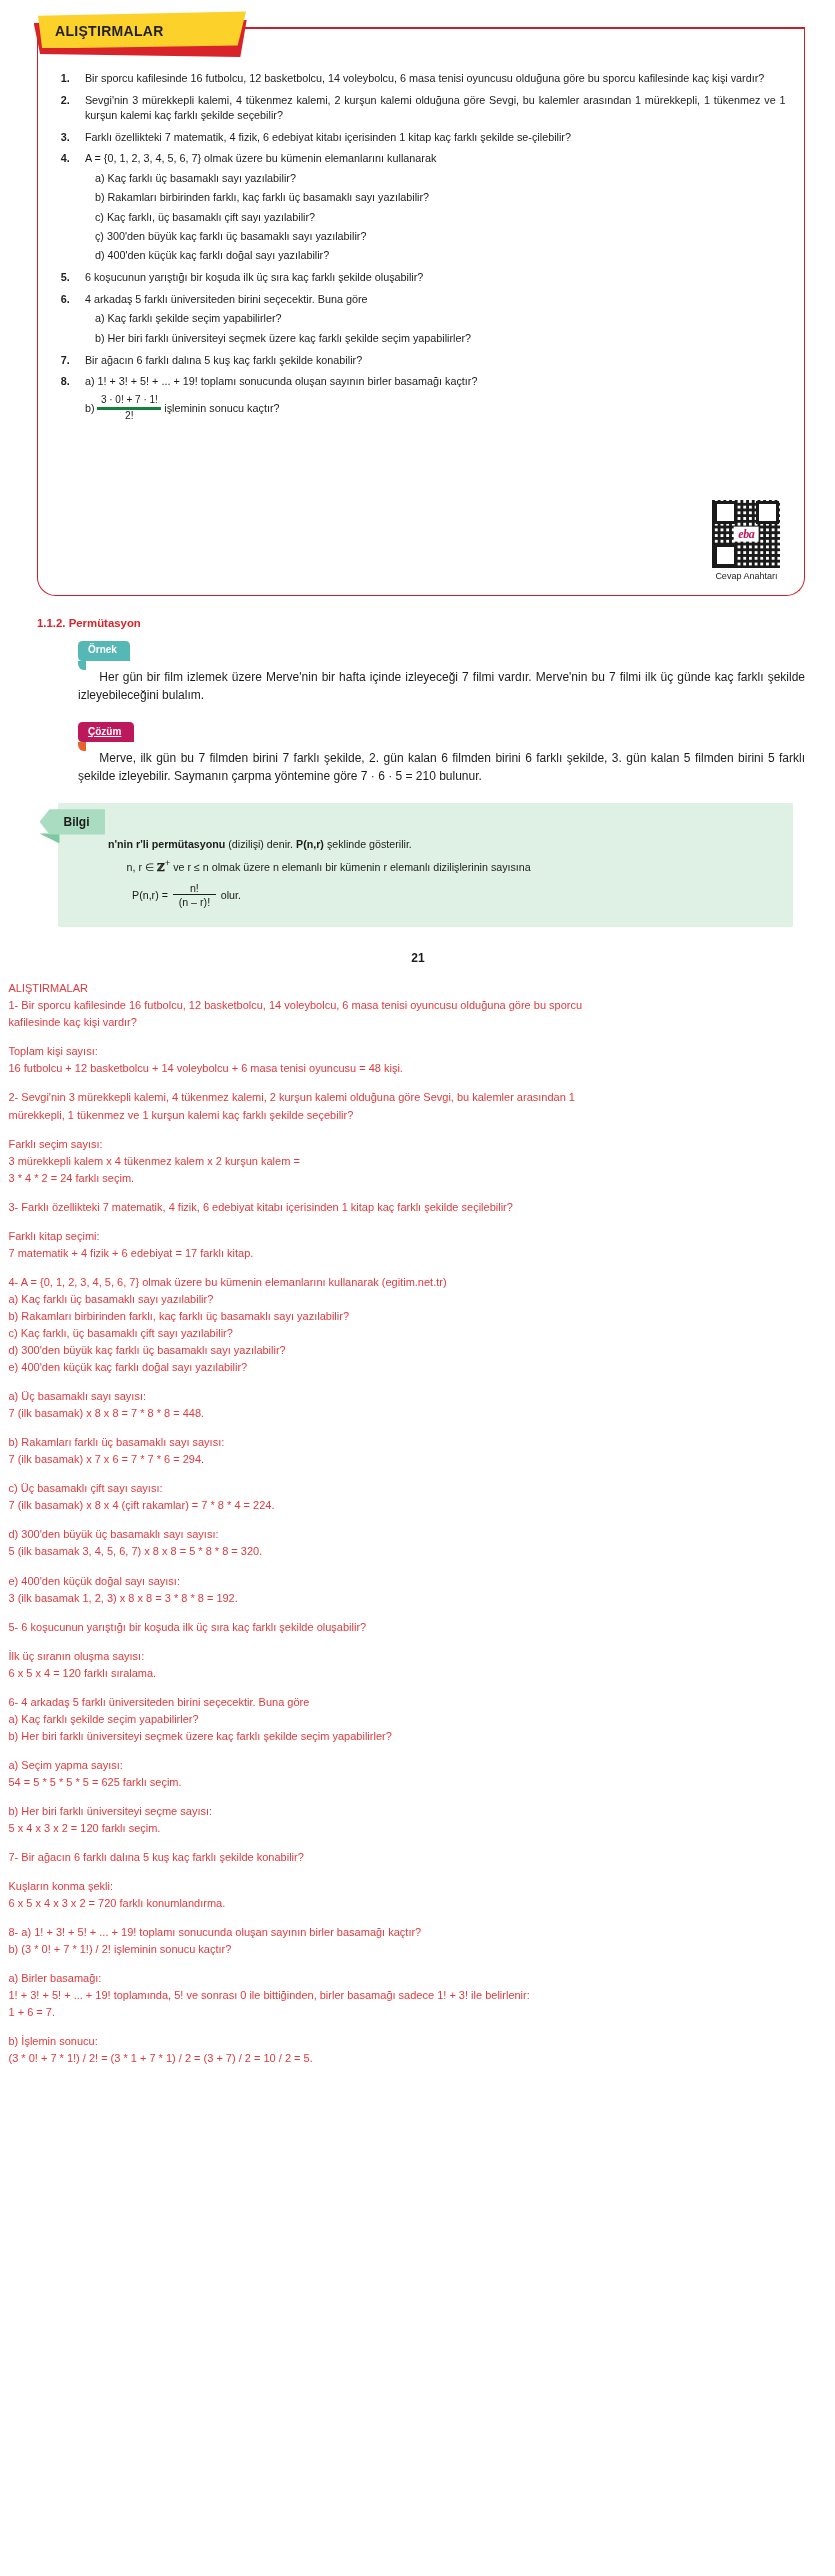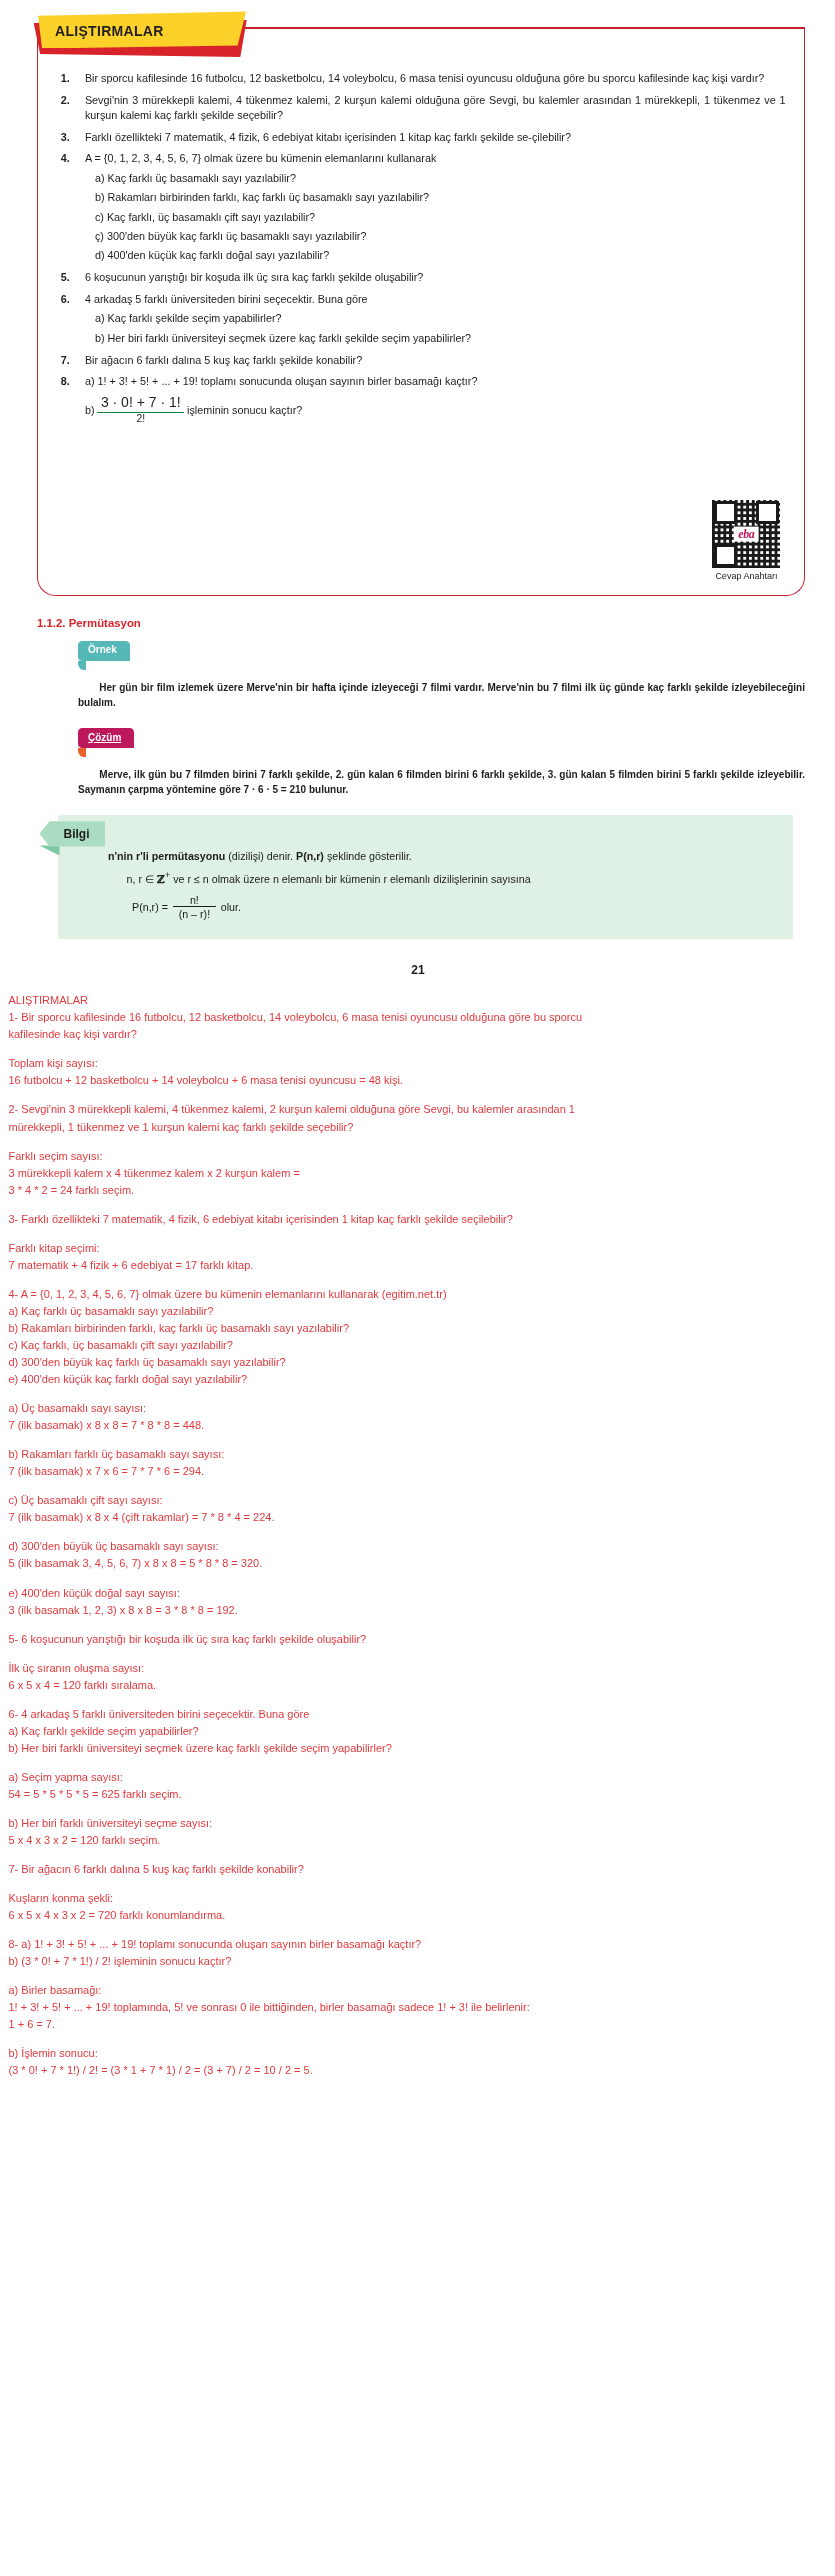--- a/index.html
+++ b/index.html
@@ -127,22 +127,22 @@
     display: inline-block;
     vertical-align: middle;
     text-align: center;
     margin: 0 2.8px;
     position: relative;
     top: -0.7px;
   }
   .frac .top {
     display: block;
     padding: 0 3.6px 0.7px 3.6px;
-    border-bottom: 1px solid #15803d;
-    font-size: 14px;
+    border-bottom: 3px solid #15803d;
+    font-size: 10px;
     line-height: 1.2;
   }
   .frac .bot {
     display: block;
     padding: 0.7px 3.6px 0 3.6px;
     font-size: 10.3px;
     line-height: 1.2;
   }
 
   
@@ -232,27 +232,26 @@
     width: 7.8px;
     height: 9.2px;
     border-radius: 0 0 0 6.4px;
   }
   .tag.ornek { background: #56b8b6; }
   .tag.ornek:after { background: #56b8b6; }
   .tag.cozum { background: #be185d; text-decoration: underline; }
   .tag.cozum:after { background: #e8622c; }
 
   .body-text {
-    margin: 19px 31px 0 78px;
-    font-size: 10px;
+    margin: 7px 31px 0 78px;
+    font-size: 12px;
     line-height: 1.5;
     text-align: justify;
     text-indent: 21.3px;
     color: #1d1d1b;
-    font-weight: bold;
   }
 
   
   .bilgi-wrap {
     margin: 18.5px 43px 0 58px;
     position: relative;
   }
   .bilgi-box {
     background: #dff0e4;
     padding: 33px 28.4px 18.5px 50px;

